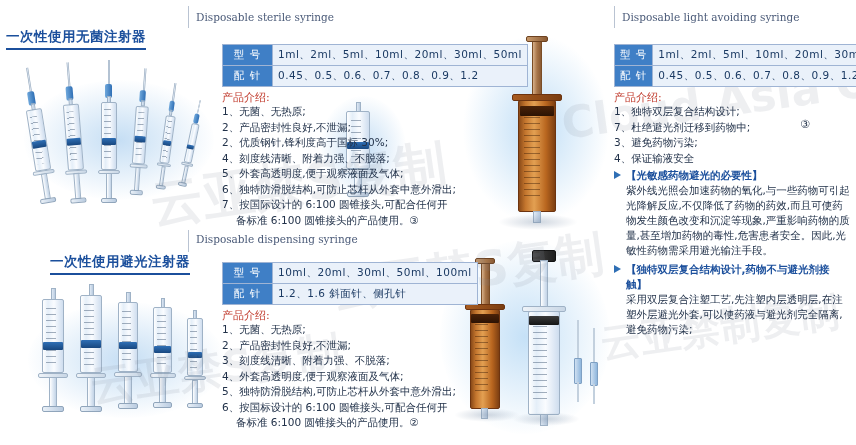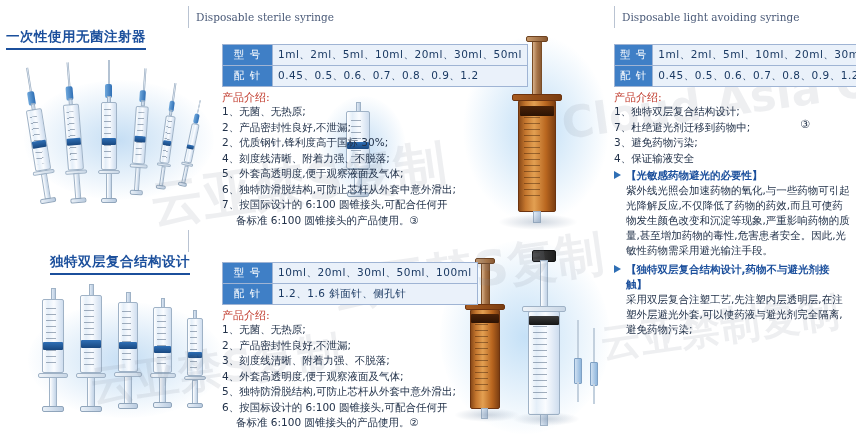--- a/index.html
+++ b/index.html
@@ -367,23 +367,24 @@
       <div class="cap" style="left:3px; top:14px; width:5px; height:10px;"></div>
       <div class="barrel" style="left:2px; top:24px; width:8px; height:40px;"></div>
       <div class="gasket" style="left:2px; top:46px; width:7px; height:4px;"></div>
       <div class="flange" style="left:0px; top:64px; width:12px; height:3px;"></div>
       <div class="plunger-rod" style="left:4px; top:67px; width:4px; height:18px;"></div>
       <div class="thumb" style="left:1px; top:84px; width:9px; height:4px;"></div>
     </div>
   </div>
 
   <div class="title-cn" style="left:50px; top:253px;">
-    <span class="underline">独特双层复合结构设计</span>
+    <span class="underline">一次性使用避光注射器</span>
   </div>
   <div class="vsep" style="left:188px; top:230px; height:22px;"></div>
+  <div class="title-en" style="left:196px; top:233px;">Disposable dispensing syringe</div>
 
   <table class="spec" style="left:222px; top:262px;">
     <tbody>
         <tr>
       <td class="lbl">型  号</td>
       <td class="val" style="width:168px;">10ml、20ml、30ml、50ml、100ml</td>
     </tr>
     <tr>
       <td class="lbl">配  针</td>
       <td class="val">1.2、1.6 斜面针、侧孔针</td>

